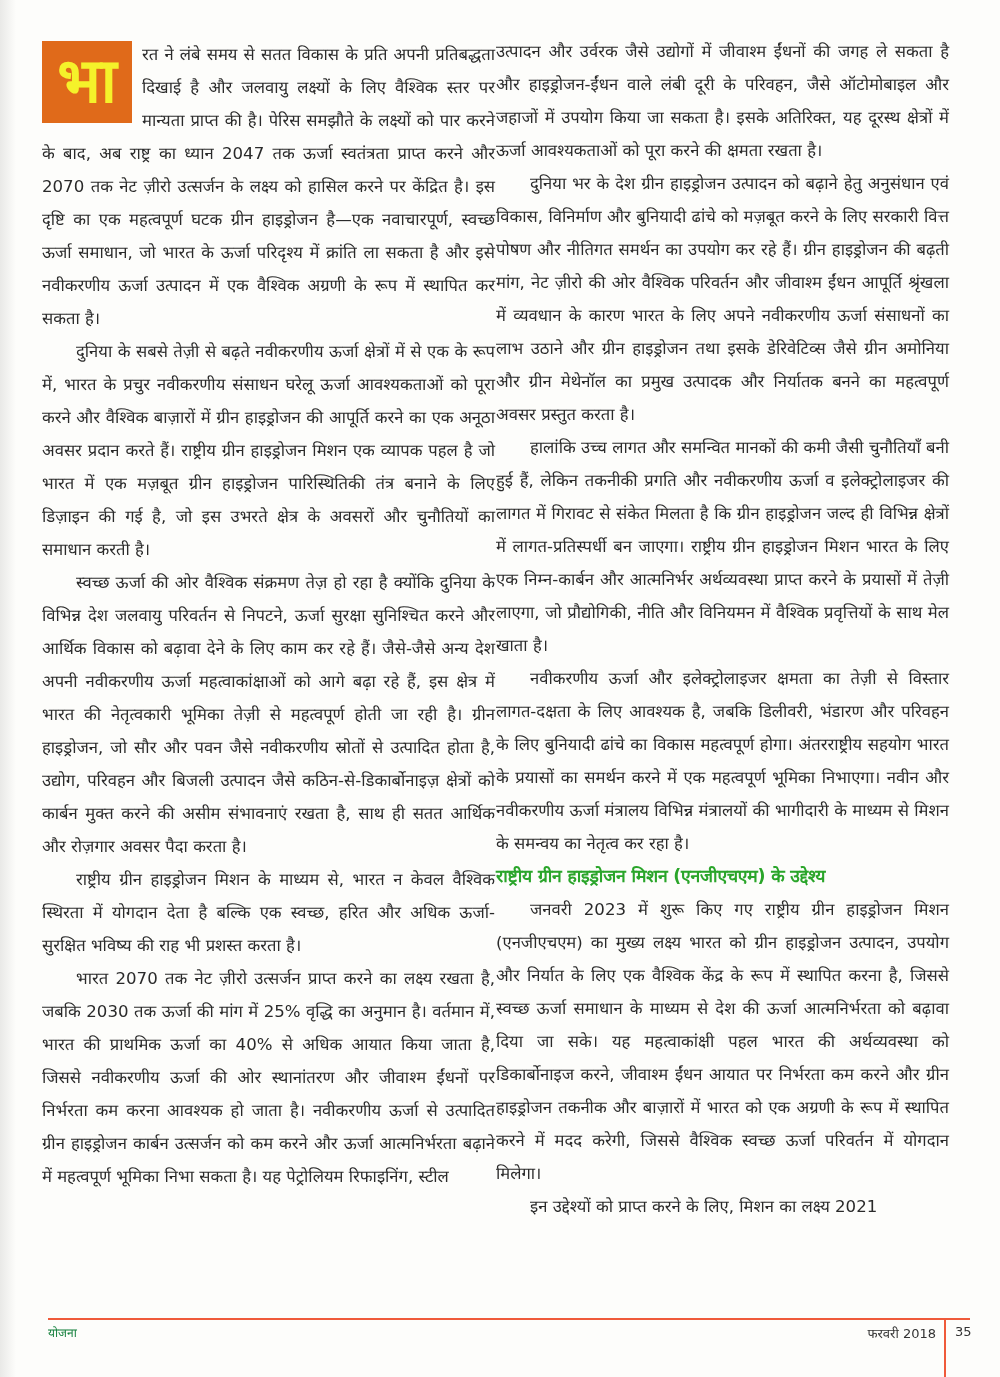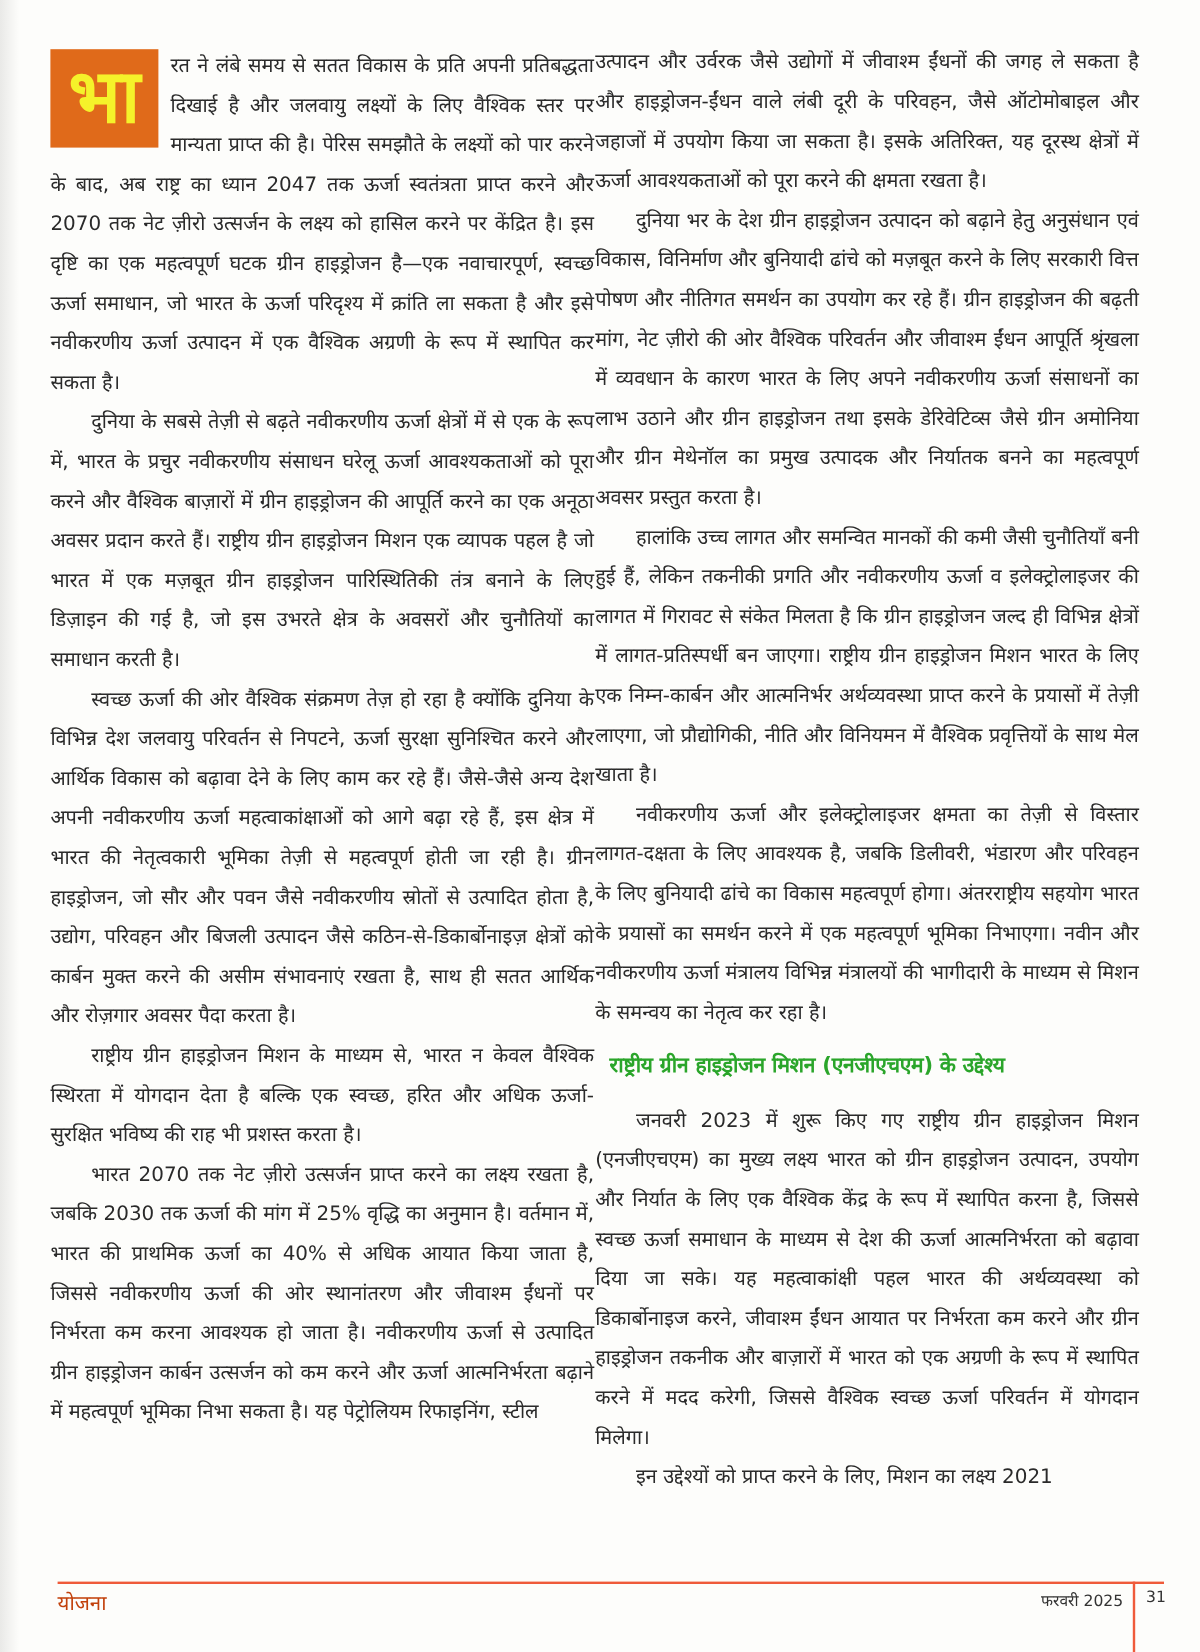--- a/index.html
+++ b/index.html
@@ -12,38 +12,38 @@
   .page { position: absolute; left: 42px; top: 38px; width: 935px; height: 1260px; }
   .col {
     position: absolute; top: 0; width: 453px;
     font-size: 16.6px; line-height: 33px; text-align: justify;
   }
   .col.left { left: 0; }
   .col.right { left: 454px; top: -3px; }
   .col p { margin: 0; text-indent: 34px; }
   .col p.noindent { text-indent: 0; }
   .col h2 {
-    margin: 12px; font-size: 17.5px; line-height: 33px; font-weight: bold;
+    margin: 0; font-size: 17.5px; line-height: 33px; font-weight: bold;
     color: #2aa52a; letter-spacing: -0.2px;
   }
   .dropcap {
     float: left; width: 90px; height: 82px; margin: 3px 10px 0 0;
     background: #e06a1a; color: #f5f22a; font-weight: bold;
     font-size: 62px; line-height: 80px; text-align: center;
   }
   .footer-rule {
     position: absolute; left: 48px; top: 1318px; width: 922px; height: 2px;
     background: #ef5a3a;
   }
   .footer-vrule {
     position: absolute; left: 944px; top: 1318px; width: 2px; height: 59px;
     background: #ef5a3a;
   }
   .footer-left {
-    position: absolute; left: 48px; top: 1324px; font-size: 17px; color: #c2410c;
+    position: absolute; left: 48px; top: 1324px; font-size: 12px; color: #15803d;
   }
   .footer-date {
     position: absolute; right: 64px; top: 1324px; font-size: 13px; color: #333;
   }
   .footer-page {
     position: absolute; left: 955px; top: 1324px; font-size: 13px; color: #333;
   }
   .left-edge {
     position: absolute; left: 0; top: 0; width: 16px; height: 1377px;
     background: linear-gradient(to right, #e9e9e7, #fdfdfb);
@@ -72,14 +72,14 @@
     <p>नवीकरणीय ऊर्जा और इलेक्ट्रोलाइजर क्षमता का तेज़ी से विस्तार लागत-दक्षता के लिए आवश्यक है, जबकि डिलीवरी, भंडारण और परिवहन के लिए बुनियादी ढांचे का विकास महत्वपूर्ण होगा। अंतरराष्ट्रीय सहयोग भारत के प्रयासों का समर्थन करने में एक महत्वपूर्ण भूमिका निभाएगा। नवीन और नवीकरणीय ऊर्जा मंत्रालय विभिन्न मंत्रालयों की भागीदारी के माध्यम से मिशन के समन्वय का नेतृत्व कर रहा है।</p>
     <h2>राष्ट्रीय ग्रीन हाइड्रोजन मिशन (एनजीएचएम) के उद्देश्य</h2>
     <p>जनवरी 2023 में शुरू किए गए राष्ट्रीय ग्रीन हाइड्रोजन मिशन (एनजीएचएम) का मुख्य लक्ष्य भारत को ग्रीन हाइड्रोजन उत्पादन, उपयोग और निर्यात के लिए एक वैश्विक केंद्र के रूप में स्थापित करना है, जिससे स्वच्छ ऊर्जा समाधान के माध्यम से देश की ऊर्जा आत्मनिर्भरता को बढ़ावा दिया जा सके। यह महत्वाकांक्षी पहल भारत की अर्थव्यवस्था को डिकार्बोनाइज करने, जीवाश्म ईंधन आयात पर निर्भरता कम करने और ग्रीन हाइड्रोजन तकनीक और बाज़ारों में भारत को एक अग्रणी के रूप में स्थापित करने में मदद करेगी, जिससे वैश्विक स्वच्छ ऊर्जा परिवर्तन में योगदान मिलेगा।</p>
     <p>इन उद्देश्यों को प्राप्त करने के लिए, मिशन का लक्ष्य 2021</p>
   </div>
 </div>
 
 <div class="footer-rule"></div>
 <div class="footer-vrule"></div>
 <div class="footer-left">योजना</div>
-<div class="footer-date">फरवरी 2025</div>
-<div class="footer-page">31</div>
+<div class="footer-date">फरवरी 2018</div>
+<div class="footer-page">35</div>
 
 </body></html>

